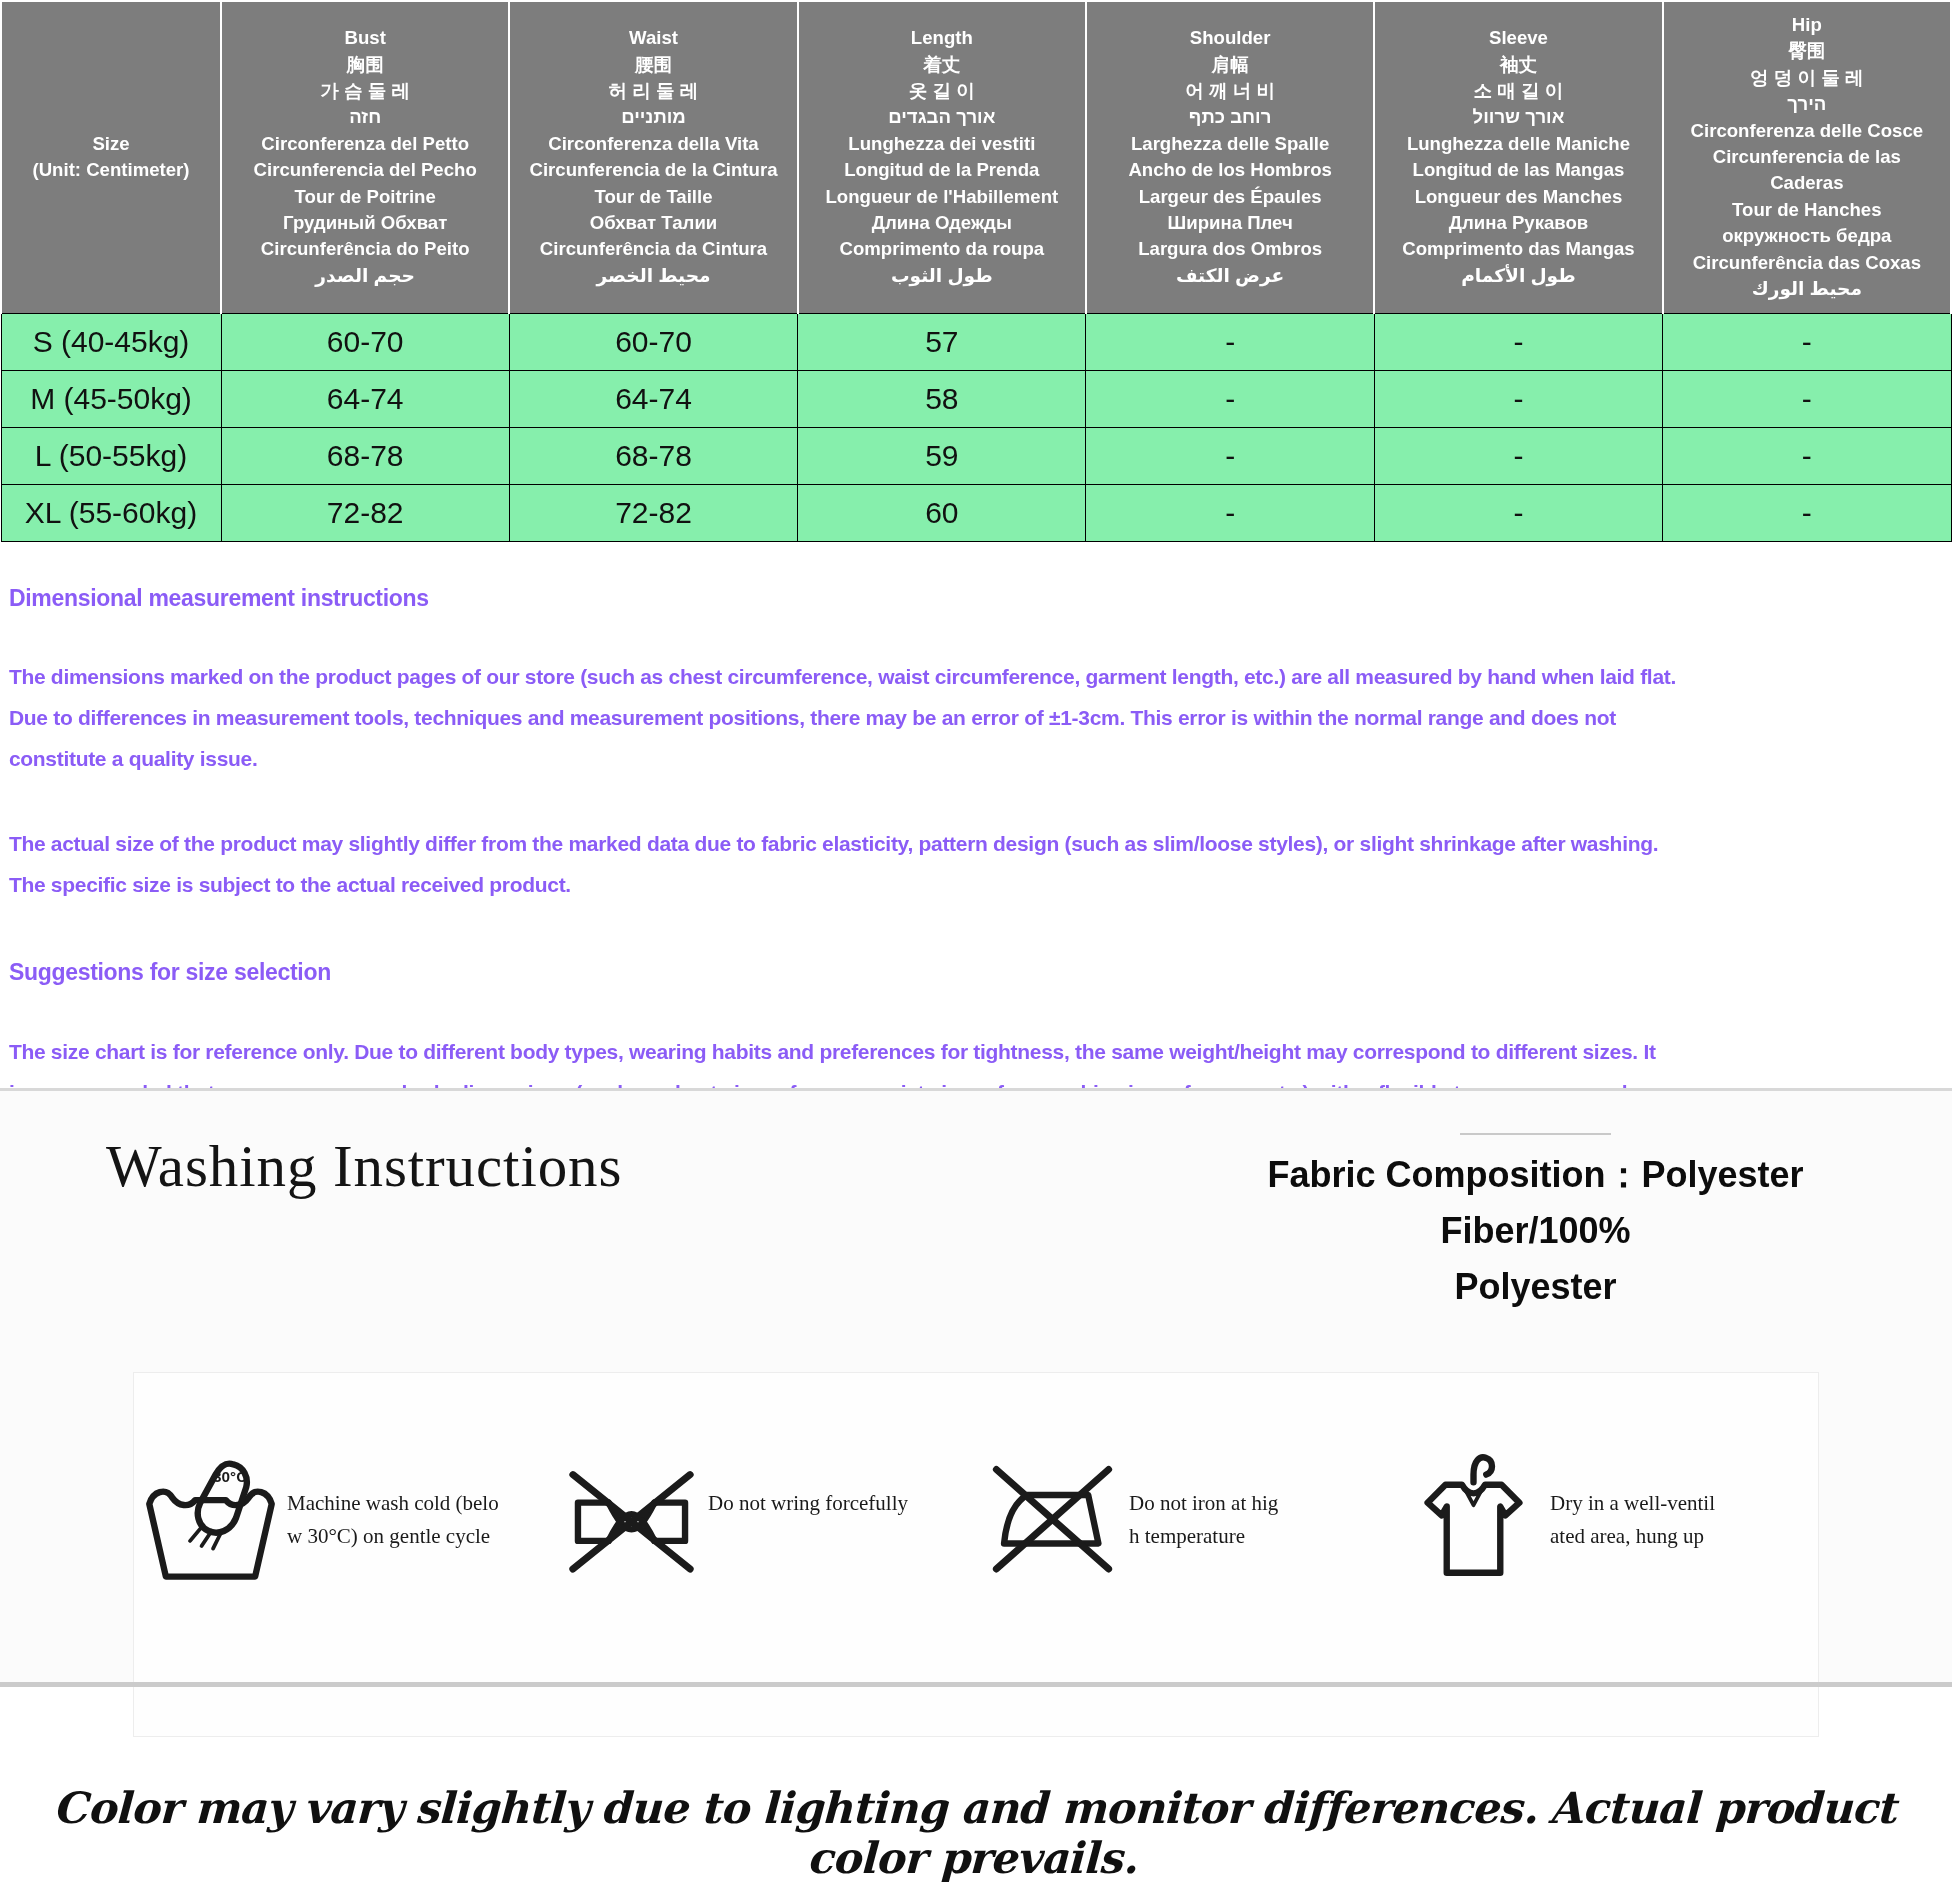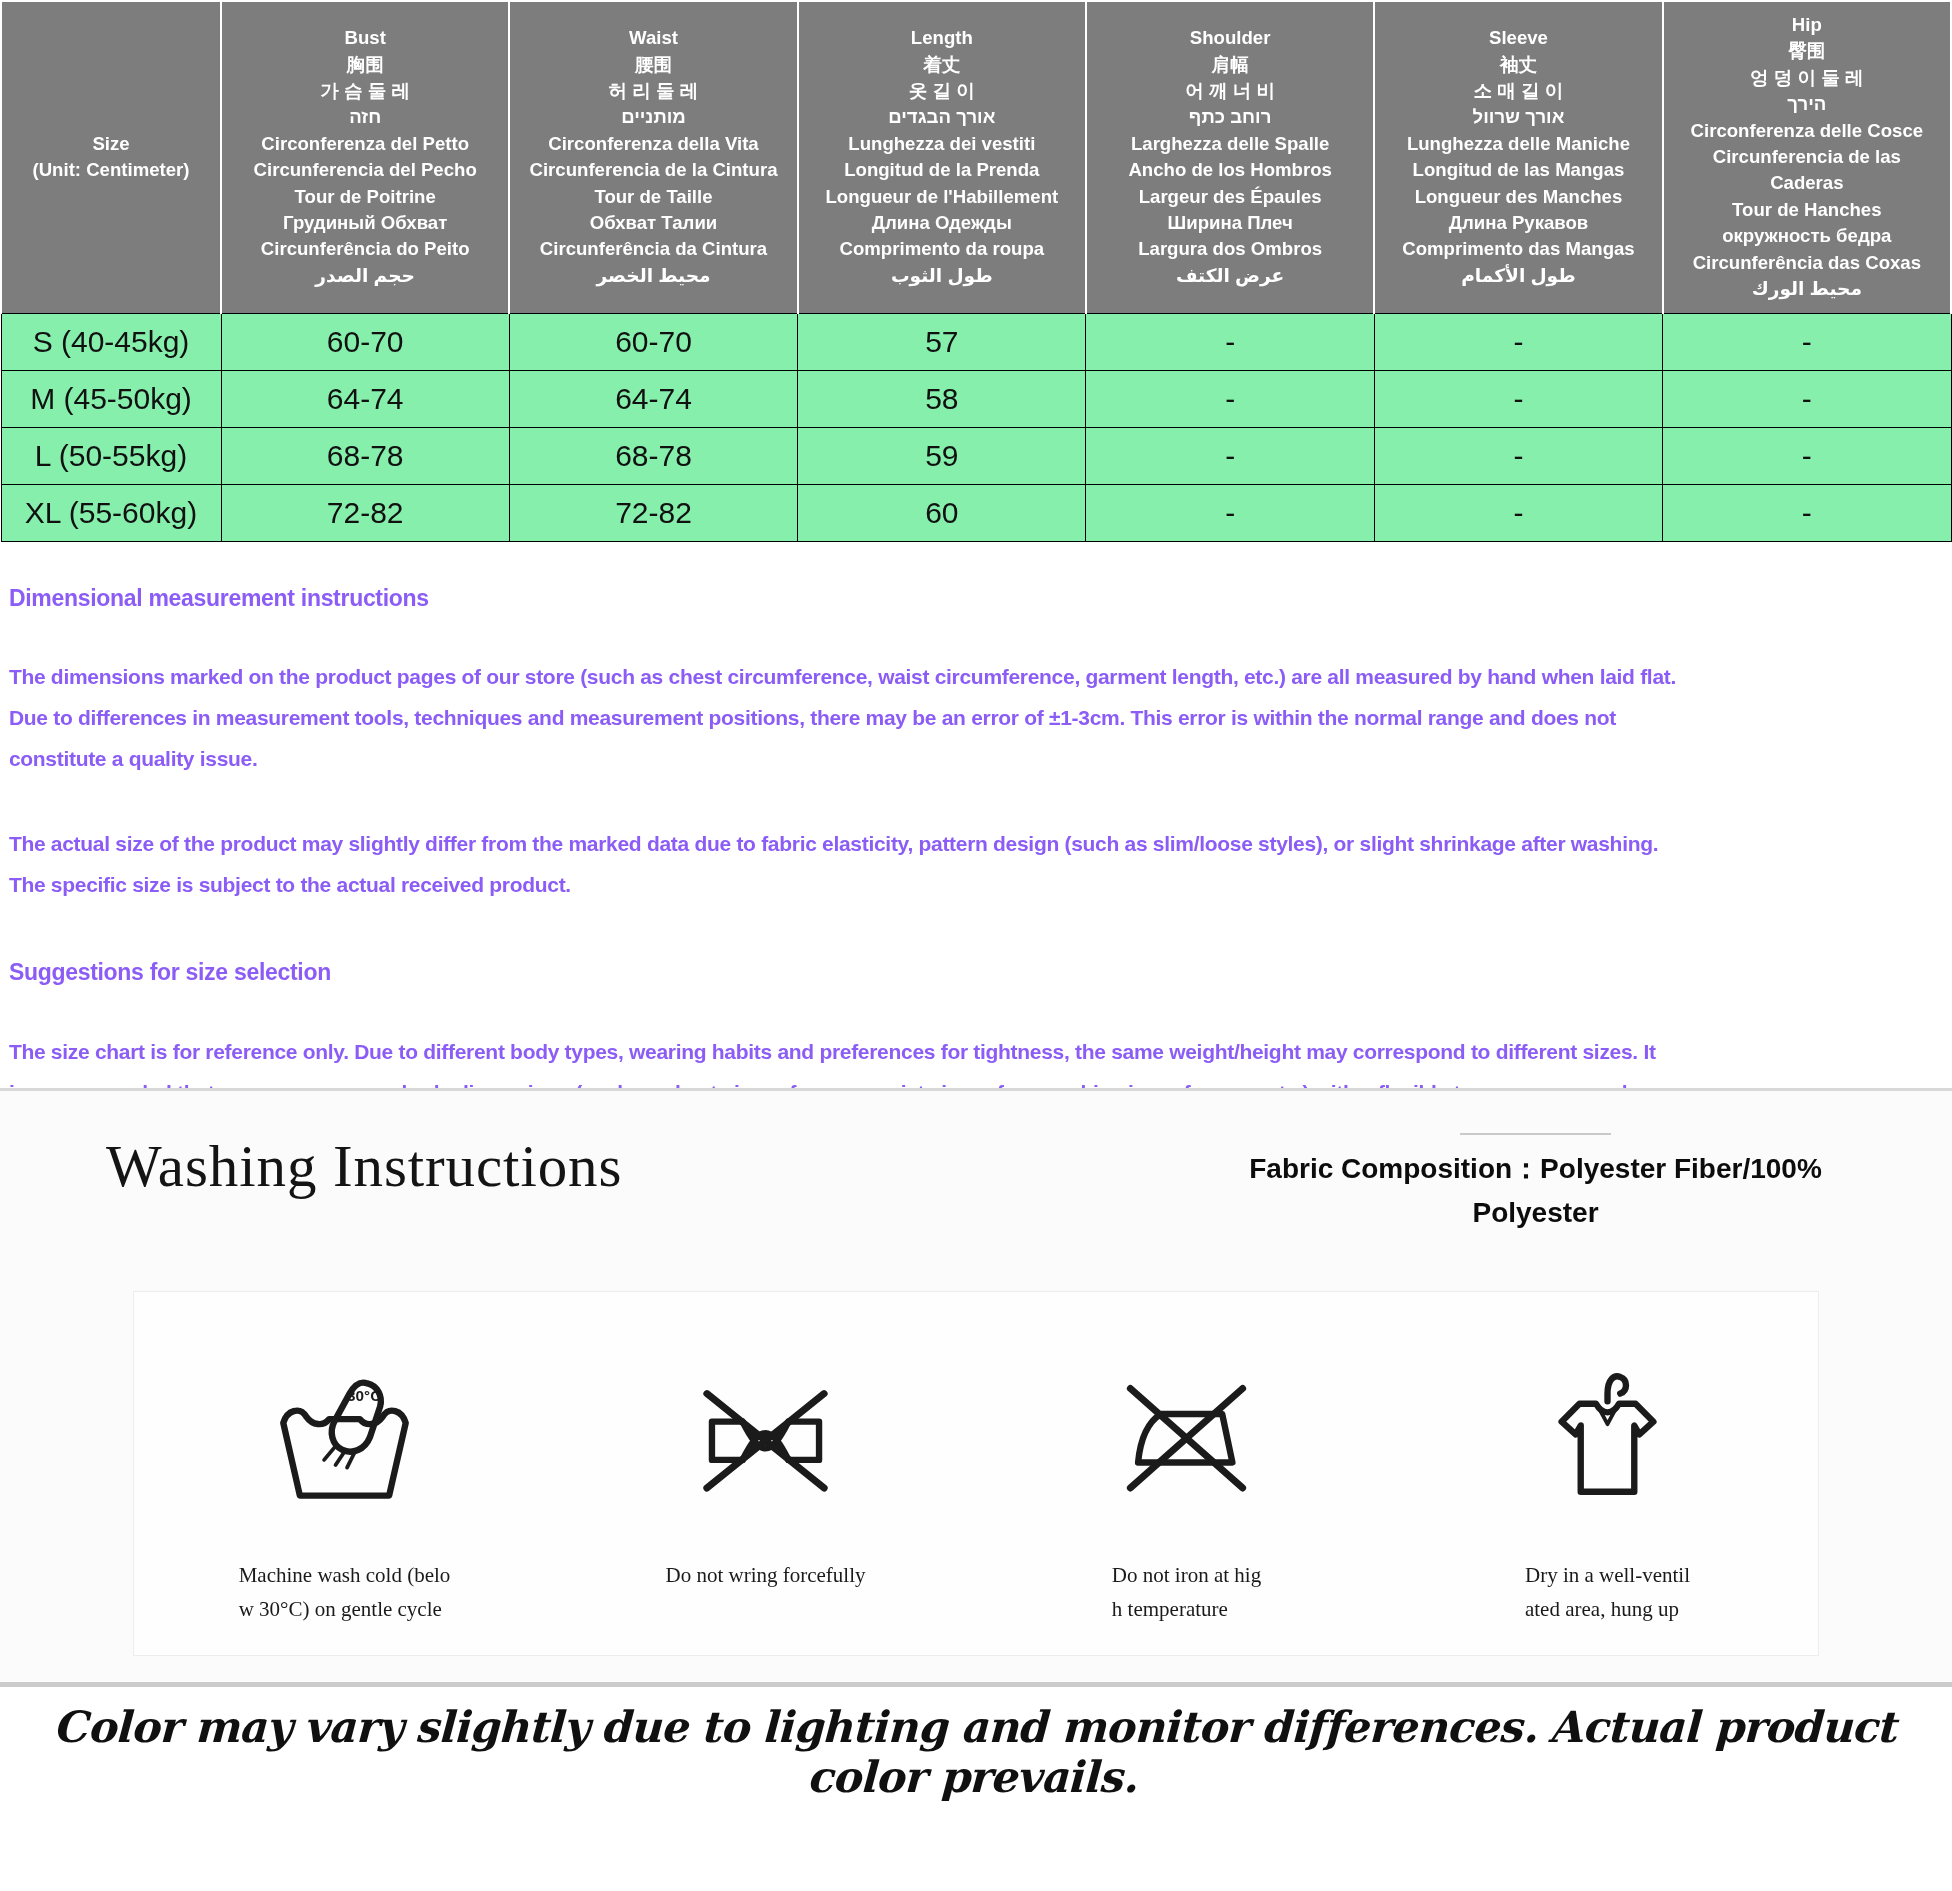--- a/index.html
+++ b/index.html
@@ -90,37 +90,36 @@
     width:603px;
     text-align:center;
     padding-top:1.8px;
   }
   .fabric-divider{
     width:151px;height:1.8px;background:#c9c9c9;
     margin:0 auto 12.4px;
   }
   .fabric-text{
     font-weight:bold;
-    font-size:28px;
+    font-size:36px;
     line-height:1.55;
     color:#0c0c0c;
     white-space:pre-line;
   }
   .icons-panel{
     margin:57px 133px 0;
     height:365px;
     background:#fefefe;
     border:0.9px solid #ededed;
     display:flex;
   }
   .icon-item{
     flex:1;
     display:flex;
-    flex-direction:column;
-    align-items:center;
+    flex-direction:row;
     padding-top:71px;
   }
   .icon-item svg{width:153px;height:153px;flex:none;}
   .icon-label{
     margin-top:43px;
     font-family:"Liberation Serif","DejaVu Serif",serif;
     font-size:21px;
     line-height:1.6;
     color:#1a1a1a;
     white-space:pre-line;

